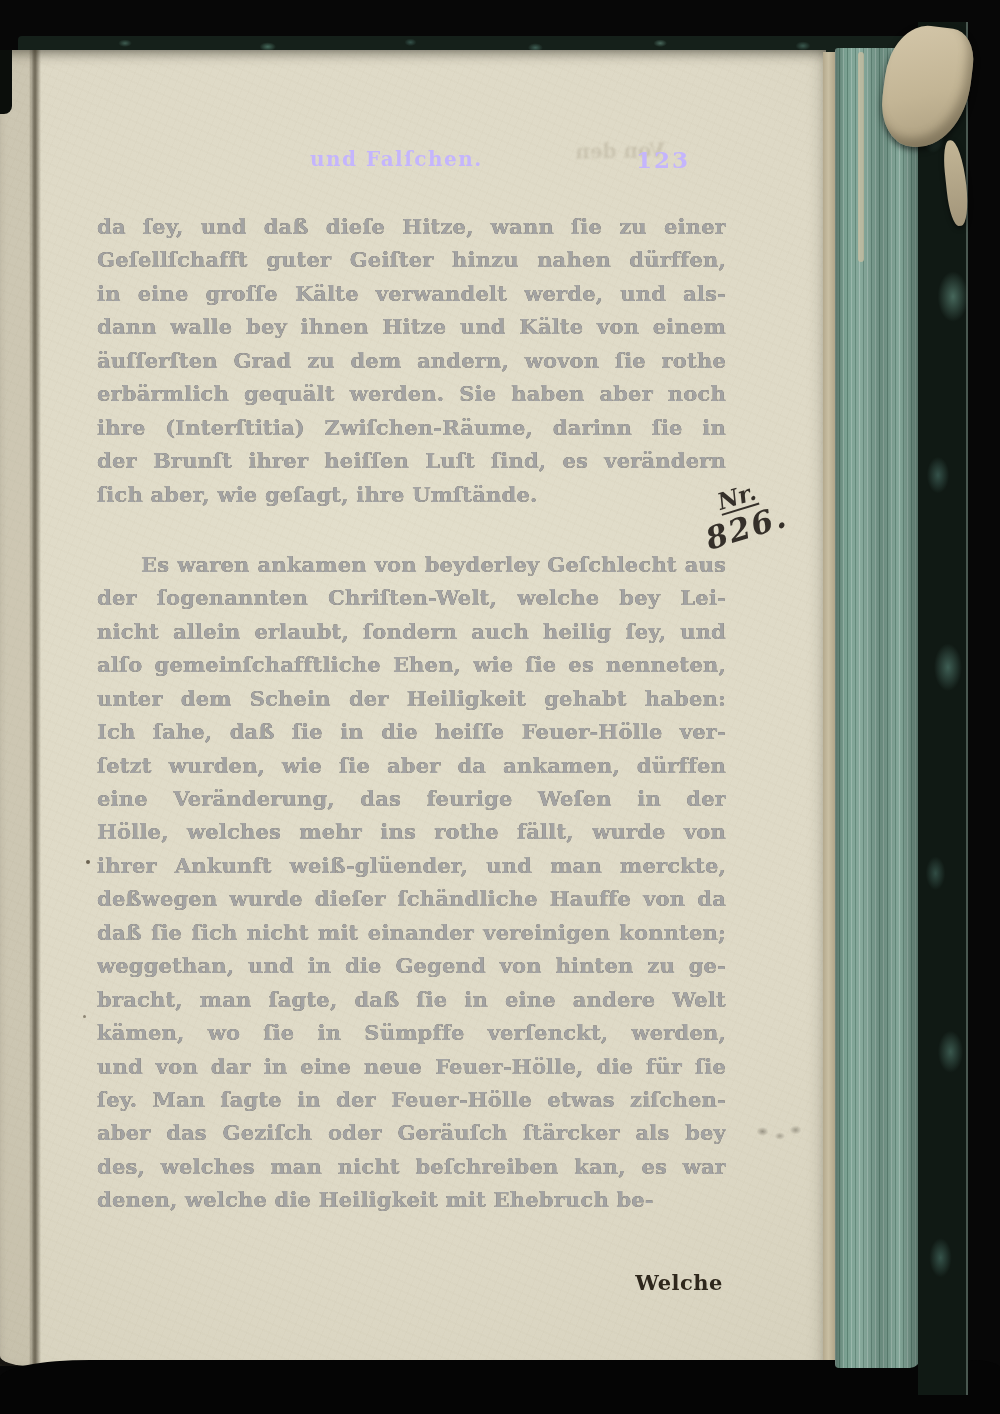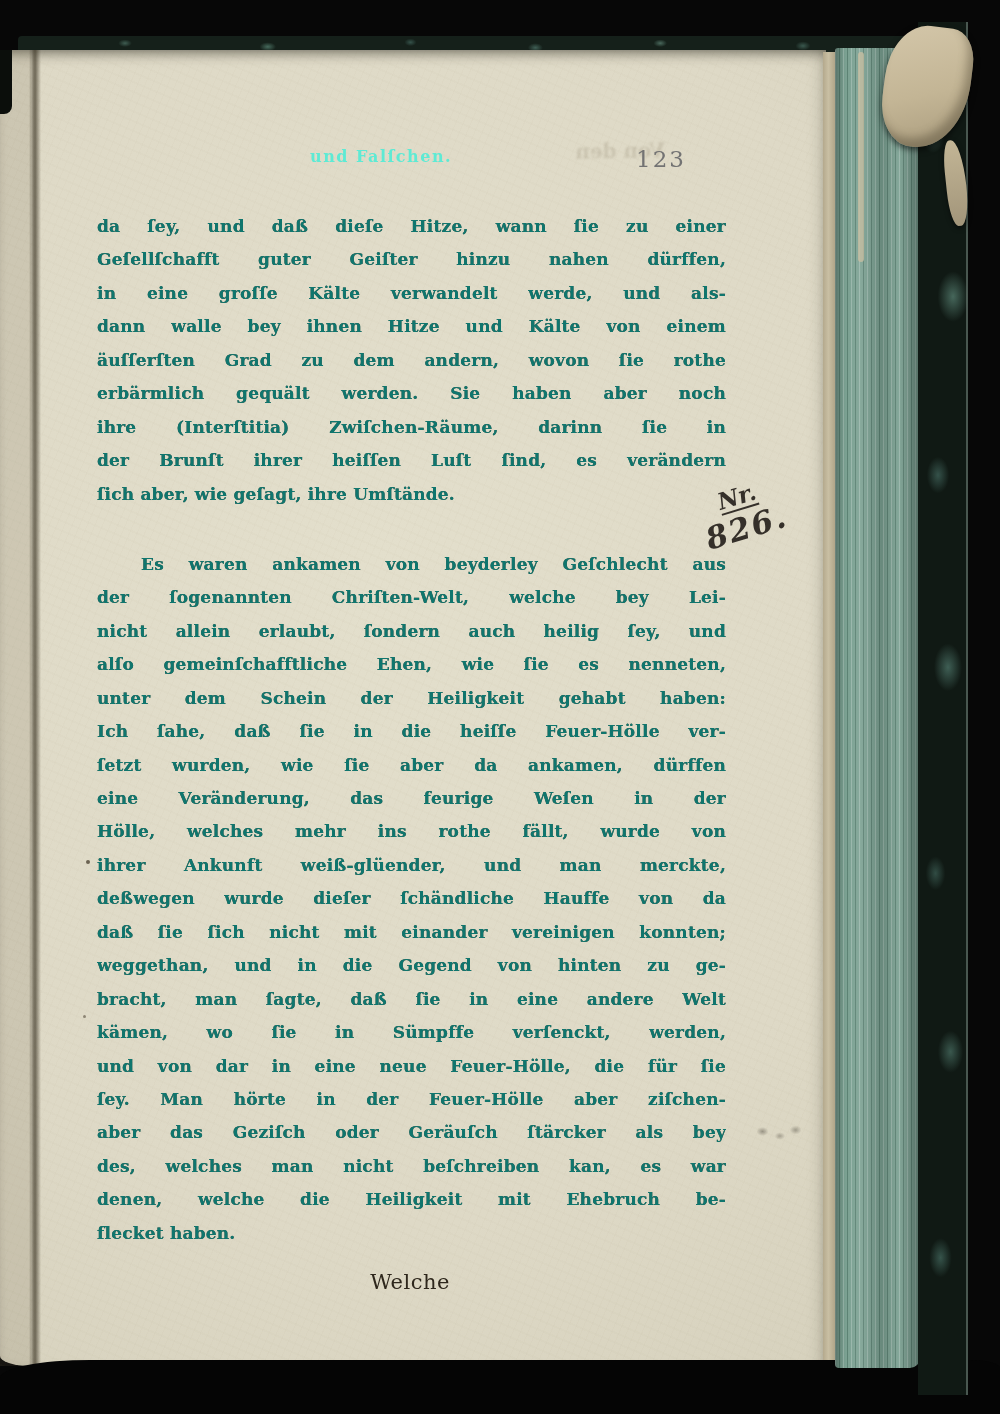--- a/index.html
+++ b/index.html
@@ -85,47 +85,47 @@
     border-radius:40% 60% 50% 45%;transform:rotate(-6deg);
     box-shadow:0 2px 5px rgba(0,0,0,.55);
   }
   .bottom-shadow{
     position:absolute;left:0;top:1360px;width:1000px;height:54px;z-index:5;
     background:#050505;border-top-left-radius:90px 18px;border-top-right-radius:30px 8px;
   }
   
   .running-header{
     position:absolute;left:310px;top:147px;z-index:9;
-    font-size:16px;font-weight:700;letter-spacing:1.5px;color:#5eead4;
+    font-size:20px;font-weight:700;letter-spacing:1.5px;color:#c4b5fd;
   }
   .page-number{
     position:absolute;left:636px;top:146px;z-index:9;
-    font-size:23px;font-weight:400;letter-spacing:2px;color:#737373;
+    font-size:23px;font-weight:700;letter-spacing:2px;color:#c4b5fd;
   }
   .show-through{
     position:absolute;left:455px;top:140px;z-index:8;width:210px;
     font-size:20px;font-weight:700;color:#6a5d44;
     transform:scaleX(-1) rotate(1deg);opacity:.17;filter:blur(1.1px);
   }
   .text-block{
     position:absolute;left:97px;top:210px;width:629px;z-index:9;
   }
   .para .line{
     height:33.45px;line-height:33.4px;
-    font-size:17px;font-weight:700;letter-spacing:.2px;color:#0f766e;
+    font-size:21px;font-weight:700;letter-spacing:.2px;color:#a3a3a3;
     text-align:justify;text-align-last:justify;-moz-text-align-last:justify;
     text-shadow:0 0 .6px rgba(46,39,28,.8);
     overflow:hidden;white-space:nowrap;
   }
   .para .line:last-child{text-align-last:left;-moz-text-align-last:left;}
   .para.indent-first{margin-top:37px;}
   .para.indent-first .line:first-child{text-indent:44px;}
   .catchword{
     position:absolute;left:97px;top:1270px;width:626px;z-index:9;
-    text-align:center;font-size:21px;font-weight:400;letter-spacing:.5px;color:#2e271c;
+    text-align:right;font-size:21px;font-weight:700;letter-spacing:.5px;color:#2e271c;
   }
   
   .margin-note{
     position:absolute;left:700px;top:480px;width:110px;z-index:9;
     transform:rotate(-17deg);color:#35302a;
     font-style:italic;font-weight:700;
   }
   .note-label{
     display:inline-block;margin-left:22px;font-size:23px;
     border-bottom:2px solid #35302a;padding-bottom:1px;line-height:1;
@@ -198,25 +198,24 @@
         <div class="line">ſetzt wurden, wie ſie aber da ankamen, dürffen</div>
         <div class="line">eine Veränderung, das feurige Weſen in der</div>
         <div class="line">Hölle, welches mehr ins rothe fällt, wurde von</div>
         <div class="line">ihrer Ankunft weiß-glüender, und man merckte,</div>
         <div class="line">deßwegen wurde dieſer ſchändliche Hauffe von da</div>
         <div class="line">daß ſie ſich nicht mit einander vereinigen konnten;</div>
         <div class="line">weggethan, und in die Gegend von hinten zu ge-</div>
         <div class="line">bracht, man ſagte, daß ſie in eine andere Welt</div>
         <div class="line">kämen, wo ſie in Sümpffe verſenckt, werden,</div>
         <div class="line">und von dar in eine neue Feuer-Hölle, die für ſie</div>
-        <div class="line">ſey.  Man hörte in der Feuer-Hölle aber ziſchen-</div>
+        <div class="line">ſey.  Man ſagte in der Feuer-Hölle etwas ziſchen-</div>
         <div class="line">aber das Geziſch oder Geräuſch ſtärcker als bey</div>
         <div class="line">des, welches man nicht beſchreiben kan, es war</div>
         <div class="line">denen, welche die Heiligkeit mit Ehebruch be-</div>
-        <div class="line">flecket haben.</div>
       </div>
   </div>
 
   <div class="margin-note">
     <span class="note-label">Nr.</span>
     <span class="note-number">826.</span>
   </div>
 
   <div class="catchword">Welche</div>
 

